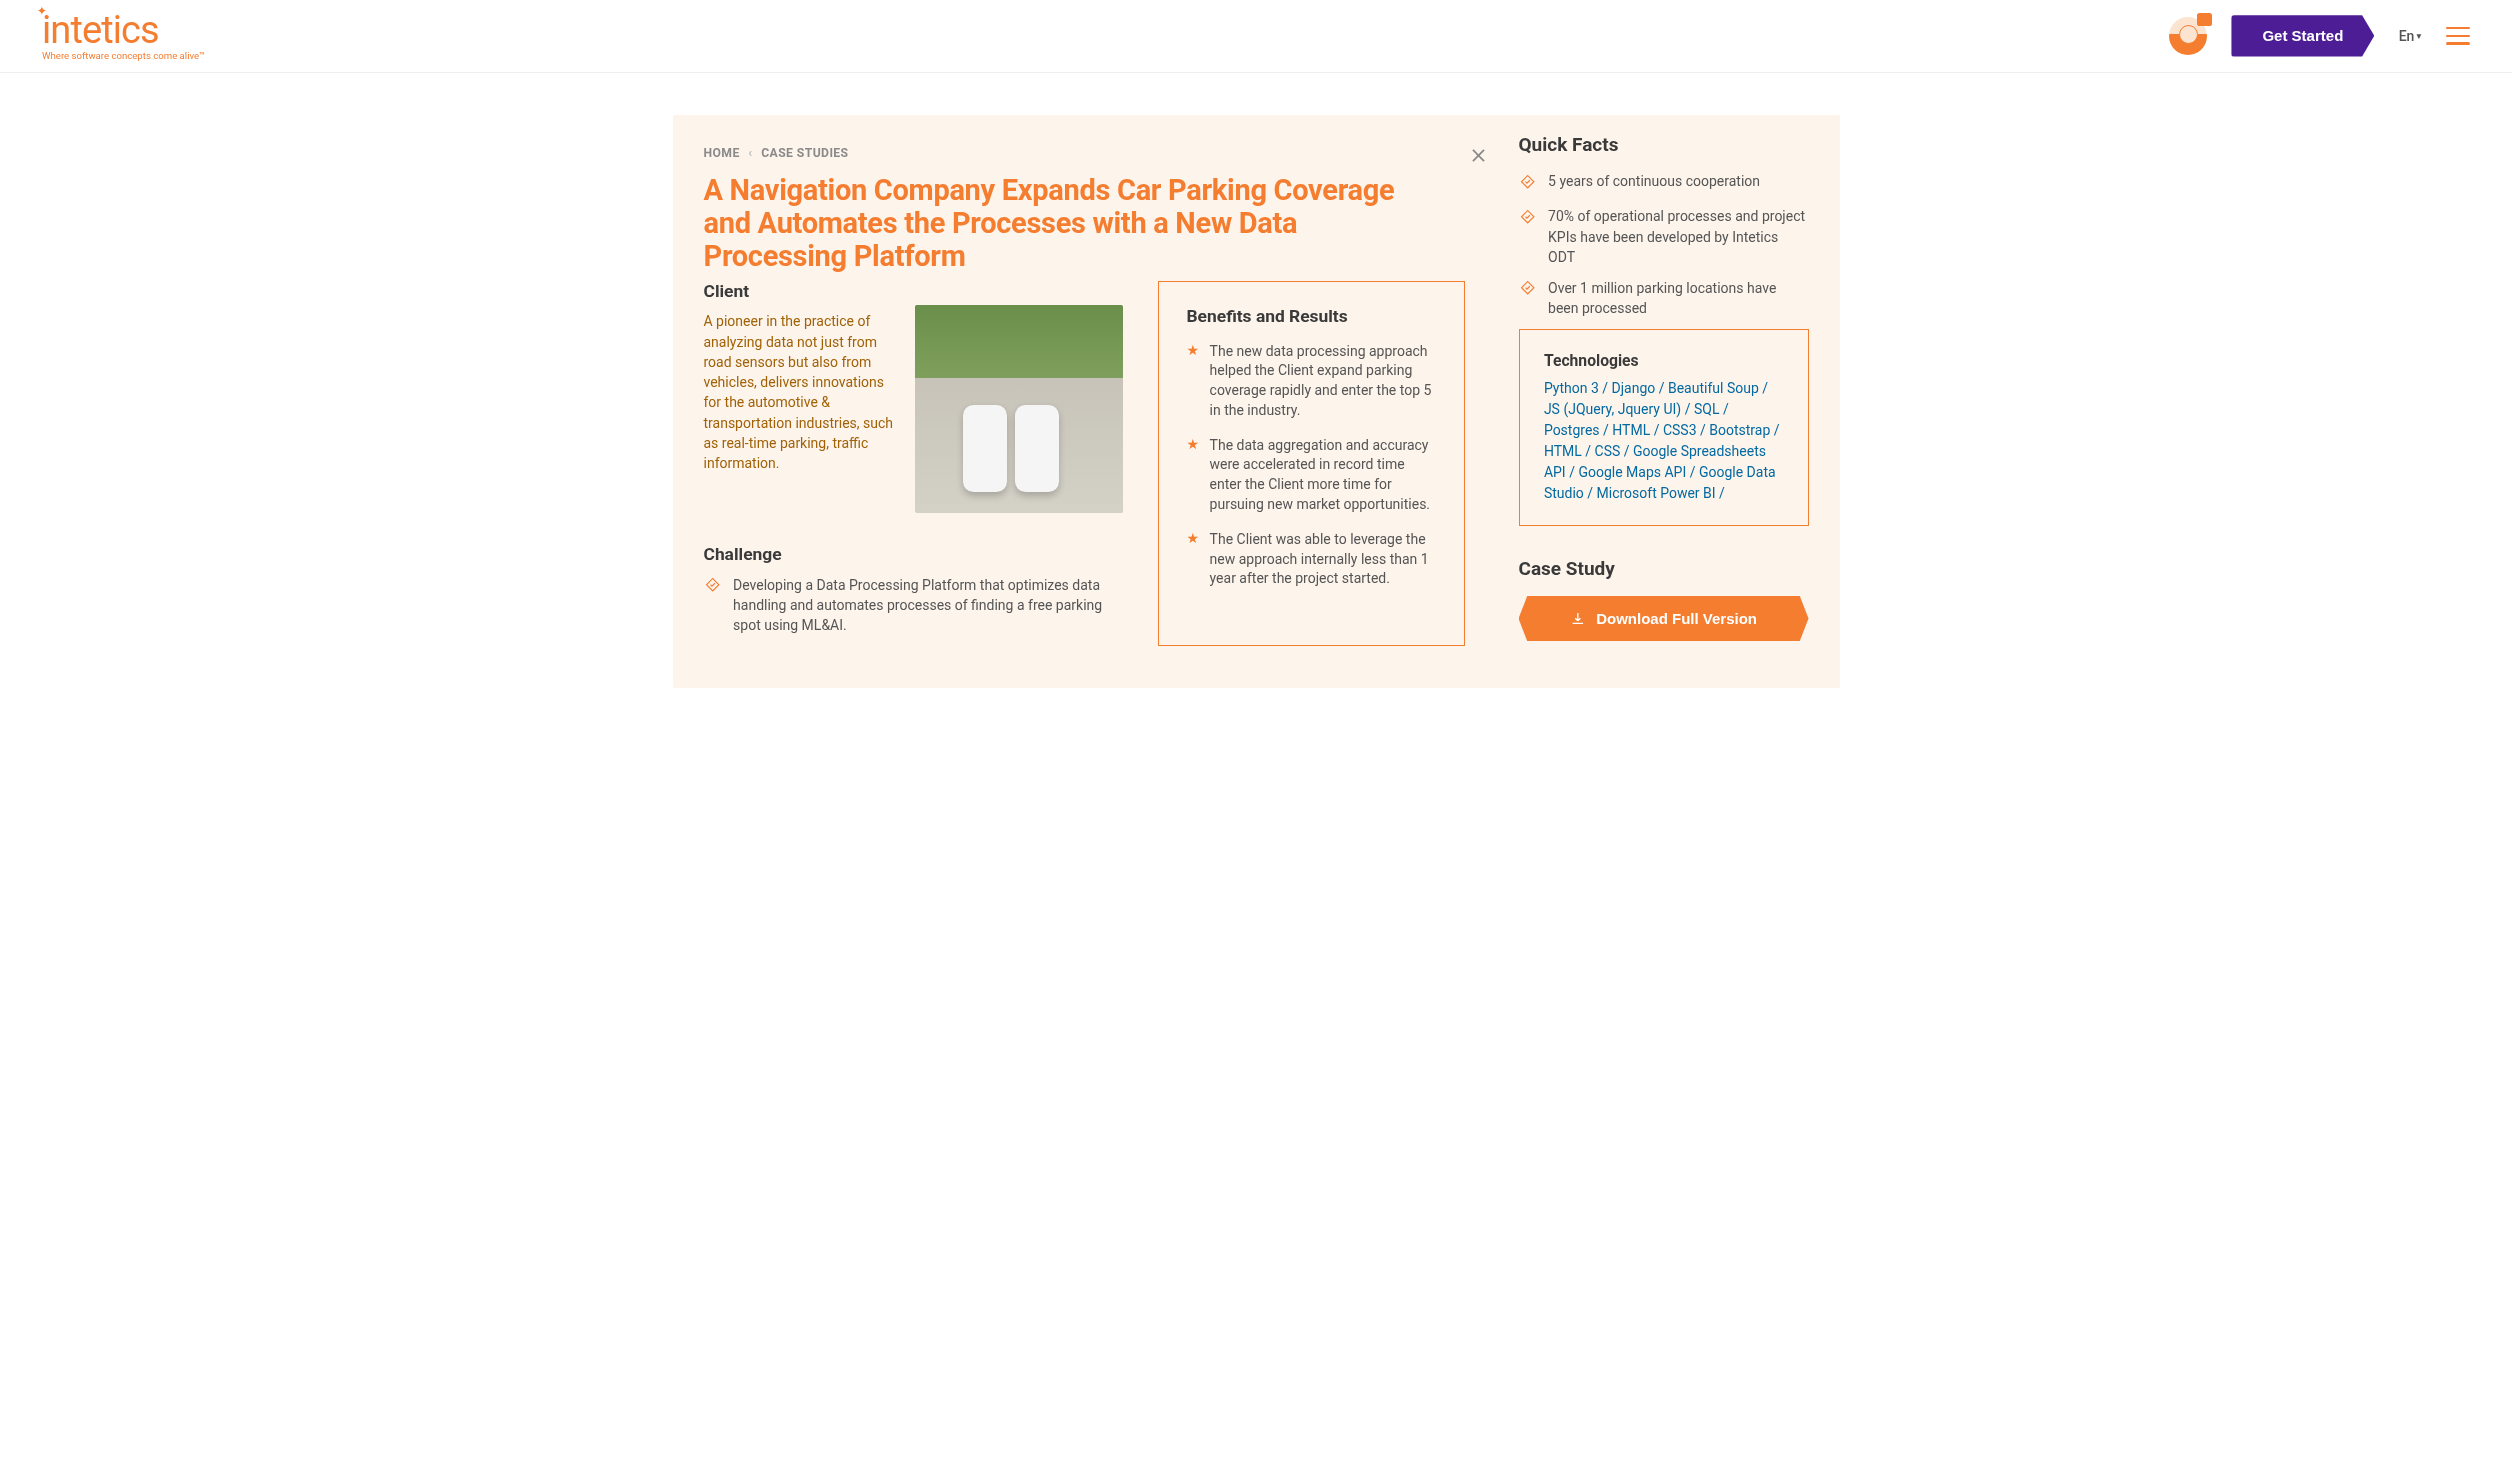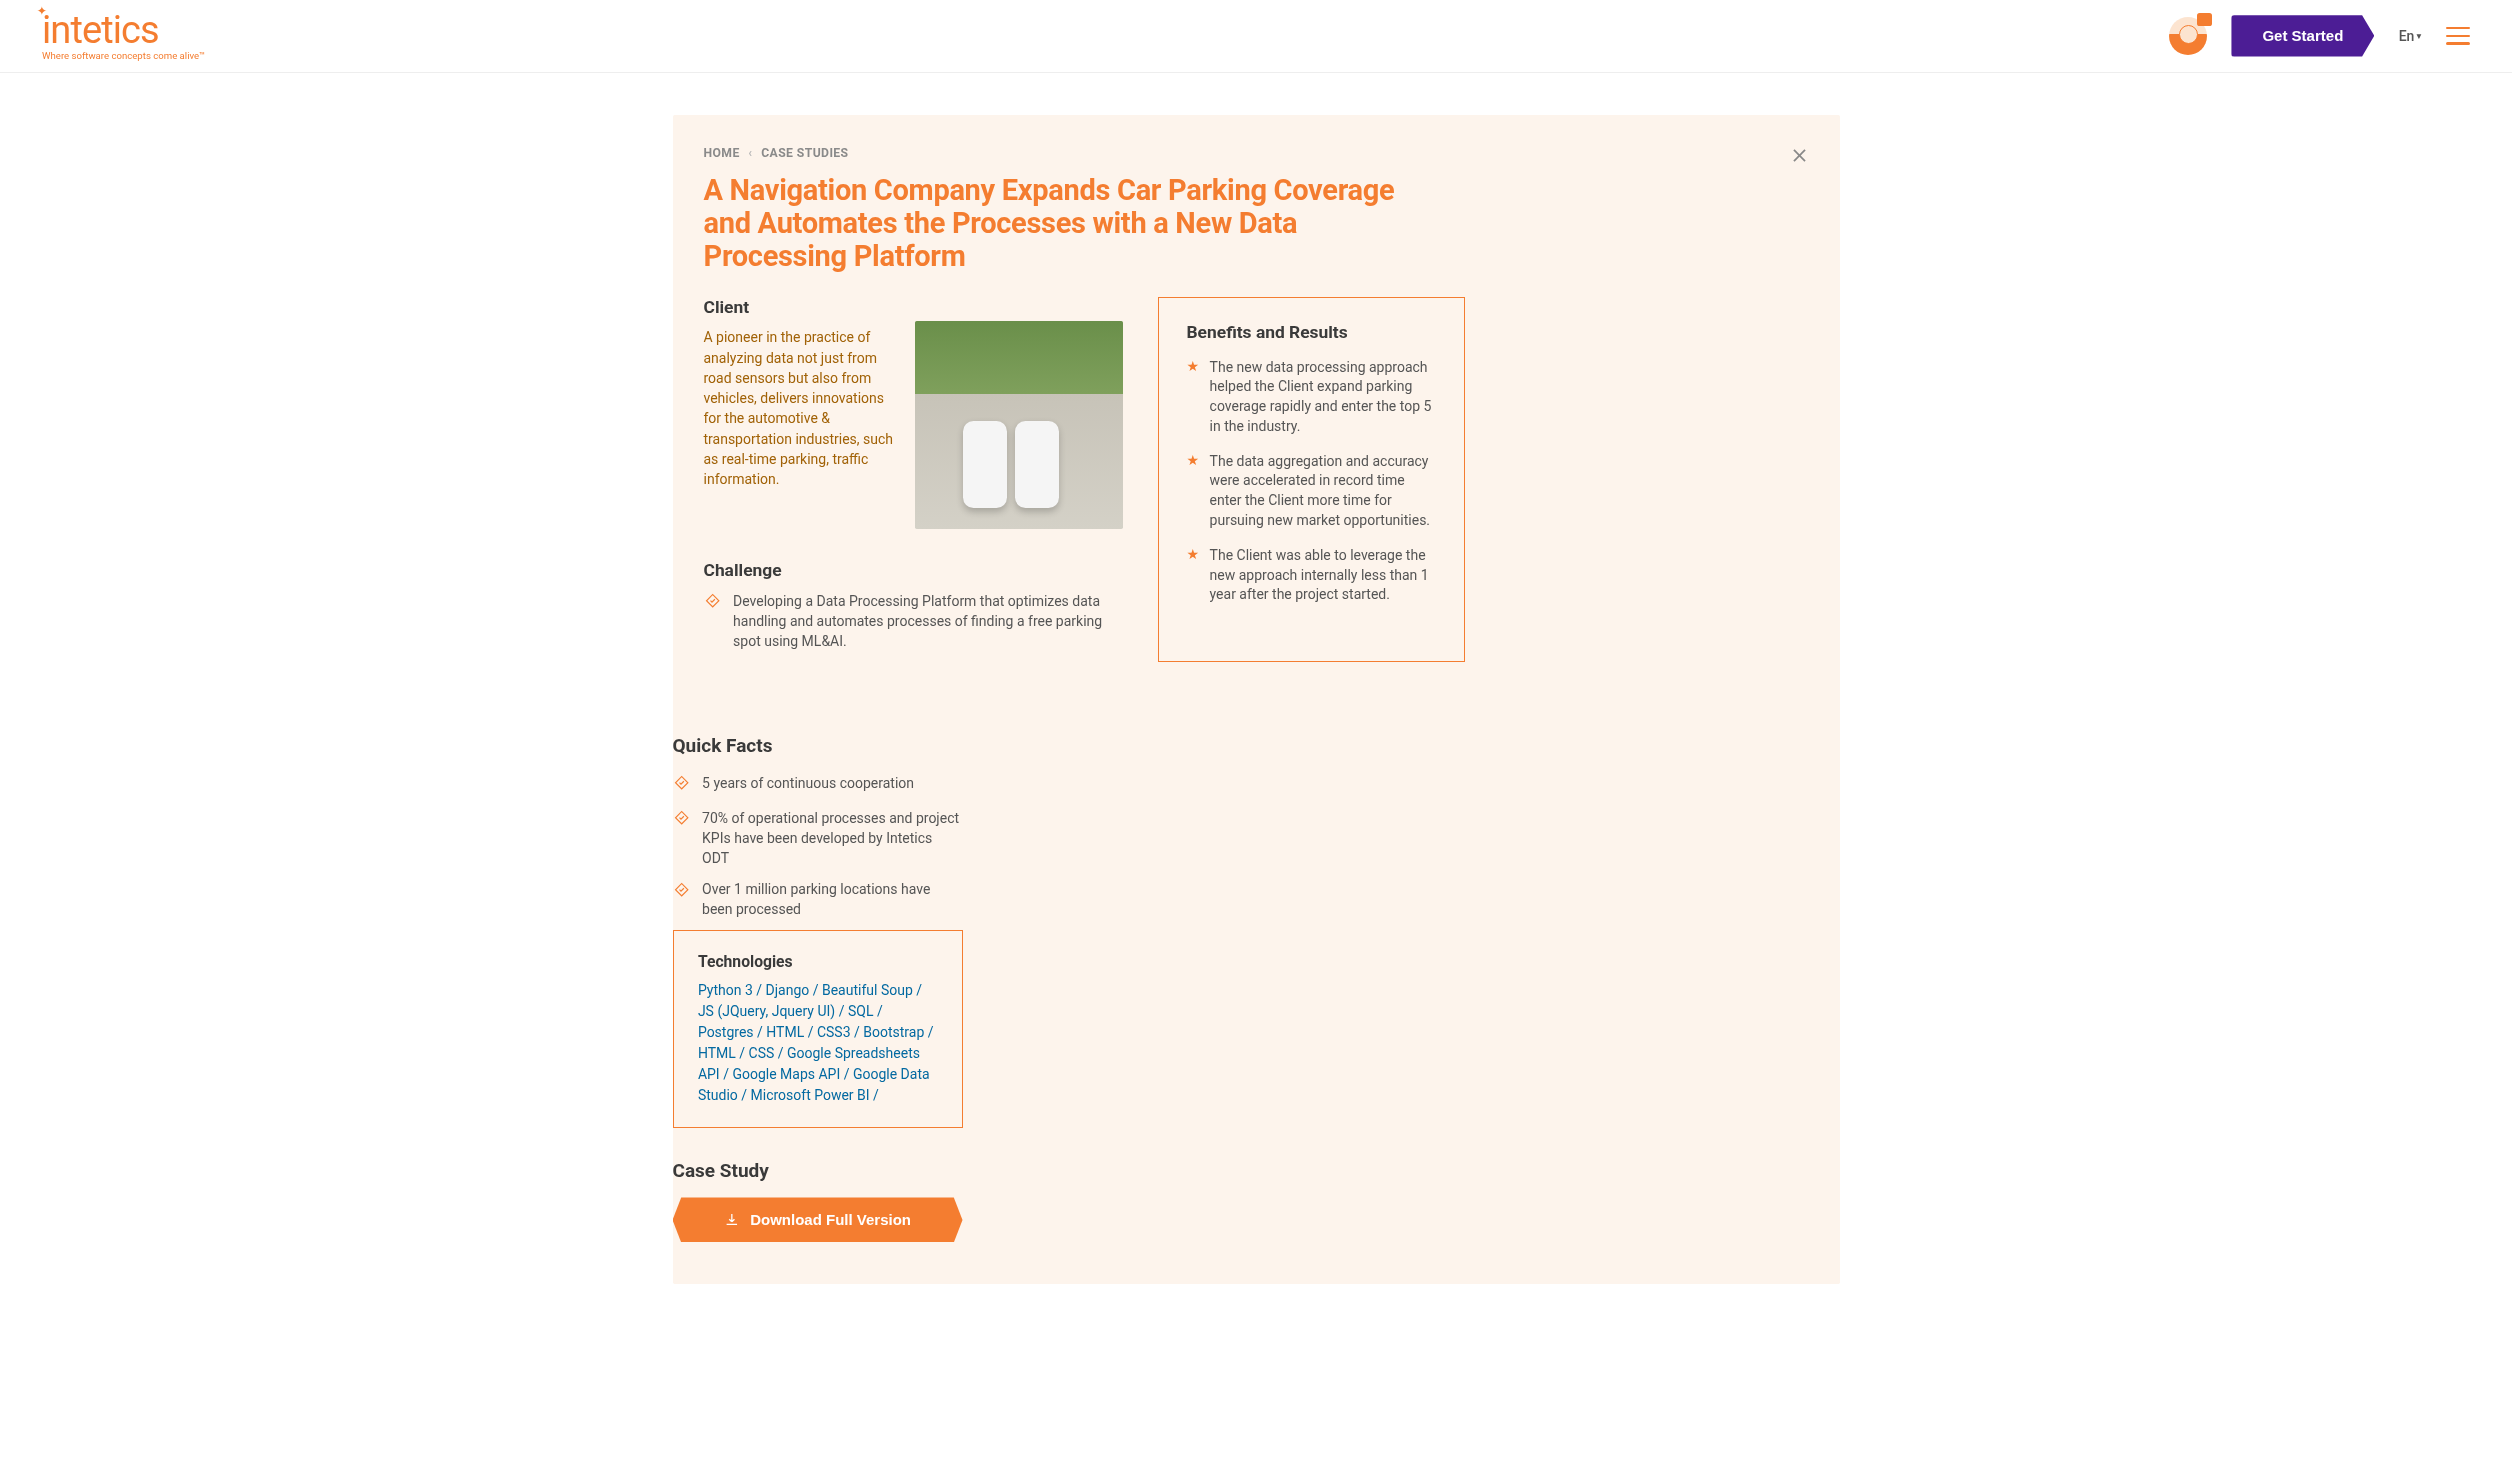--- a/index.html
+++ b/index.html
@@ -14,31 +14,31 @@
 .avatar { width: 38px; height: 38px; border-radius: 50%; background: linear-gradient(180deg,#fce4d0 45%,#f47d30 45%); display: flex; align-items: center; justify-content: center; overflow: hidden; }
 .avatar-face { width: 19px; height: 19px; border-radius: 50%; background: #fce4d0; border: 1.7px solid #f47d30; position: relative; top: -1.7px; }
 .speech { position: absolute; top: -3.5px; right: -5.2px; width: 15.7px; height: 12.2px; background: #f47d30; border-radius: 2.6px; }
 .speech::after { content:""; position: absolute; bottom: -3.5px; left: 3.5px; border: 3.5px solid transparent; border-top-color: #f47d30; }
 .btn-start { background: #4c1d95; color: #fff; border: none; padding: 12.2px 31px; font-size: 15px; font-weight: 600; border-radius: 3.5px; cursor: pointer; clip-path: polygon(0 0, calc(100% - 12.2px) 0, 100% 50%, calc(100% - 12.2px) 100%, 0 100%); }
 .lang { display: flex; align-items: center; gap: 2px; font-size: 14px; color: #555; cursor: pointer; font-weight: 500;}
 .hamburger { display: flex; flex-direction: column; gap: 5.2px; cursor: pointer; }
 .hamburger span { width: 24.4px; height: 2.6px; background: #f47d30; border-radius: 1.7px; }
 
 .container { max-width: 1195px; margin: 42px auto 0; padding: 0 14px; }
-.content-wrap { display: flex; gap: 12px; background: #fdf4ec; border-radius: 1.7px; flex-direction: column; }
+.content-wrap { display: flex; gap: 0; background: #fdf4ec; border-radius: 1.7px; }
 .main-col { flex: 1; padding: 31px 42px 42px 31px; position: relative; }
 .side-col { width: 321px; padding: 18px 31px 42px 0; }
 
 .crumbs { display: flex; align-items: center; gap: 8.7px; font-size: 12.2px; font-weight: 700; color: #8a8a8a; letter-spacing: 0.4px; }
 .crumb-sep { color: #bbb; }
 .crumb-link { cursor: pointer; }
 .close-x { position: absolute; top: 31px; right: 31px; cursor: pointer; color: #888; }
 .close-x svg { width: 19px; height: 19px; }
 
-h1.title { font-size: 29px; line-height: 1.15; font-weight: 700; color: #f47d30; margin: 14px 0 23px; max-width: 715px; letter-spacing: -0.3px;}
+h1.title { font-size: 29px; line-height: 1.15; font-weight: 700; color: #f47d30; margin: 14px 0 7px; max-width: 715px; letter-spacing: -0.3px;}
 
 .body-grid { display: flex; gap: 35px; }
 .left-text { width: 419px; }
 .left-text-inner { display: flex; gap: 17.4px; align-items: flex-start; }
 .client-block { flex: 1; }
 .hero-img { width: 208px; height: 208px; background: linear-gradient(180deg, #6a8f4a 0%, #7fa05c 35%, #c7c3b8 35%, #d4d1c7 100%); border-radius: 1.7px; position: relative; overflow: hidden; margin-top: 24.4px;}
 .hero-img::before, .hero-img::after { content: ""; position: absolute; width: 44px; height: 87px; background: #f5f5f5; border-radius: 10.5px; bottom: 21px; box-shadow: 0 3.5px 7px rgba(0,0,0,0.2);}
 .hero-img::before { left: 48px; }
 .hero-img::after { left: 100px; }
 .section-h { font-size: 17.4px; font-weight: 700; color: #3a3a3a; margin-bottom: 10.5px; }

